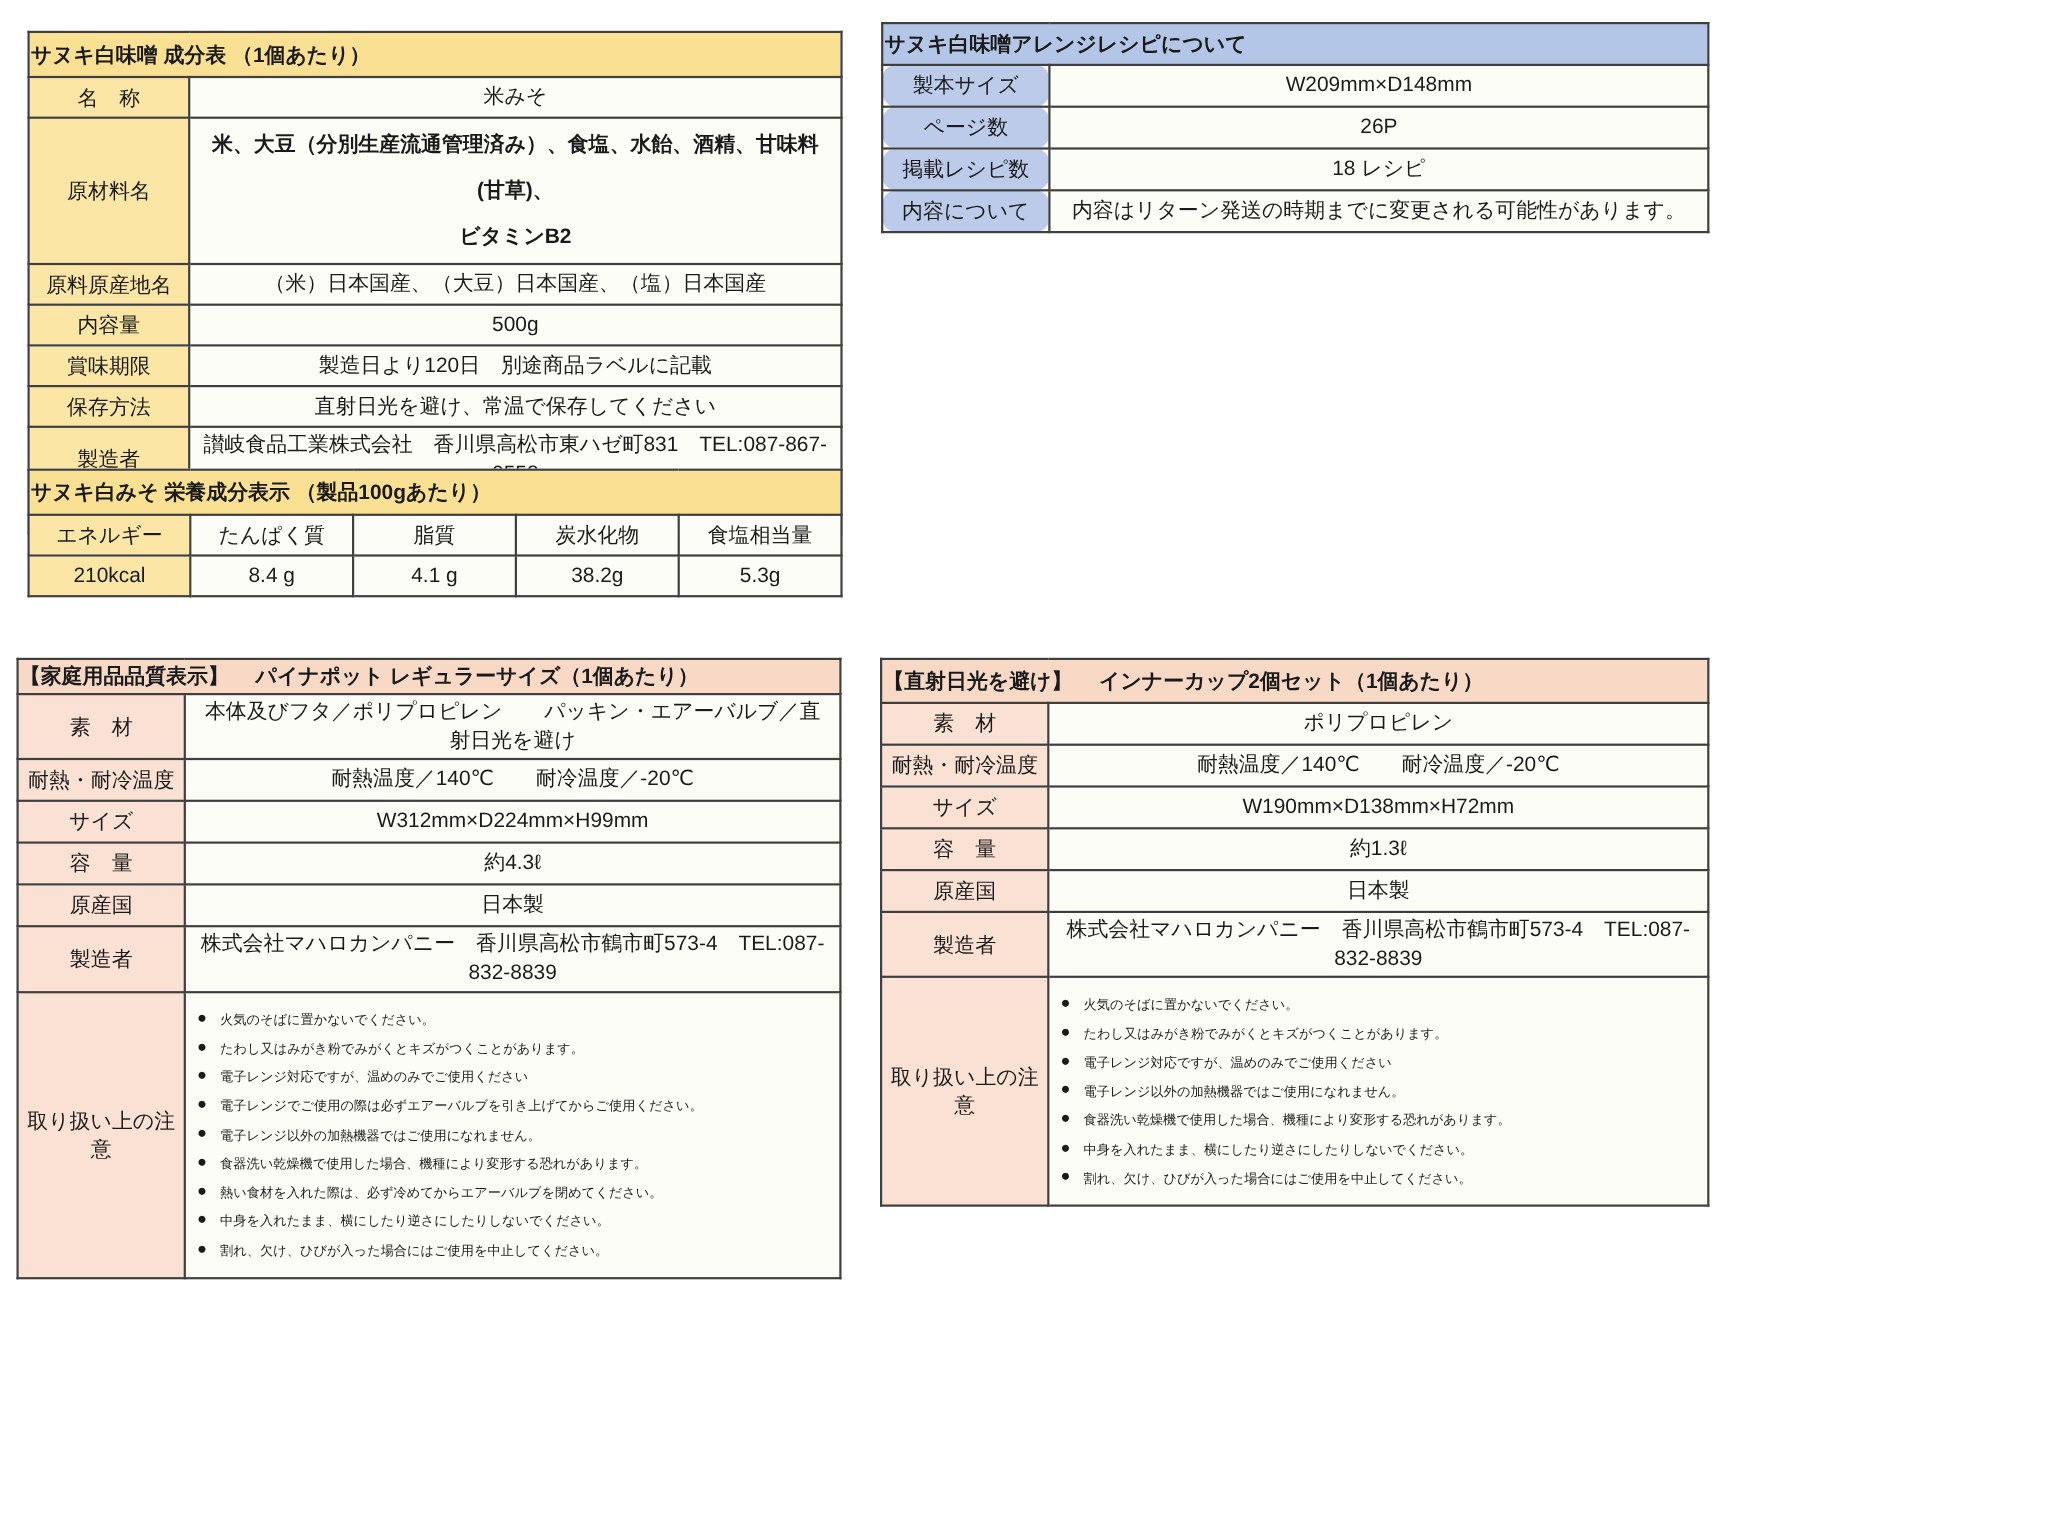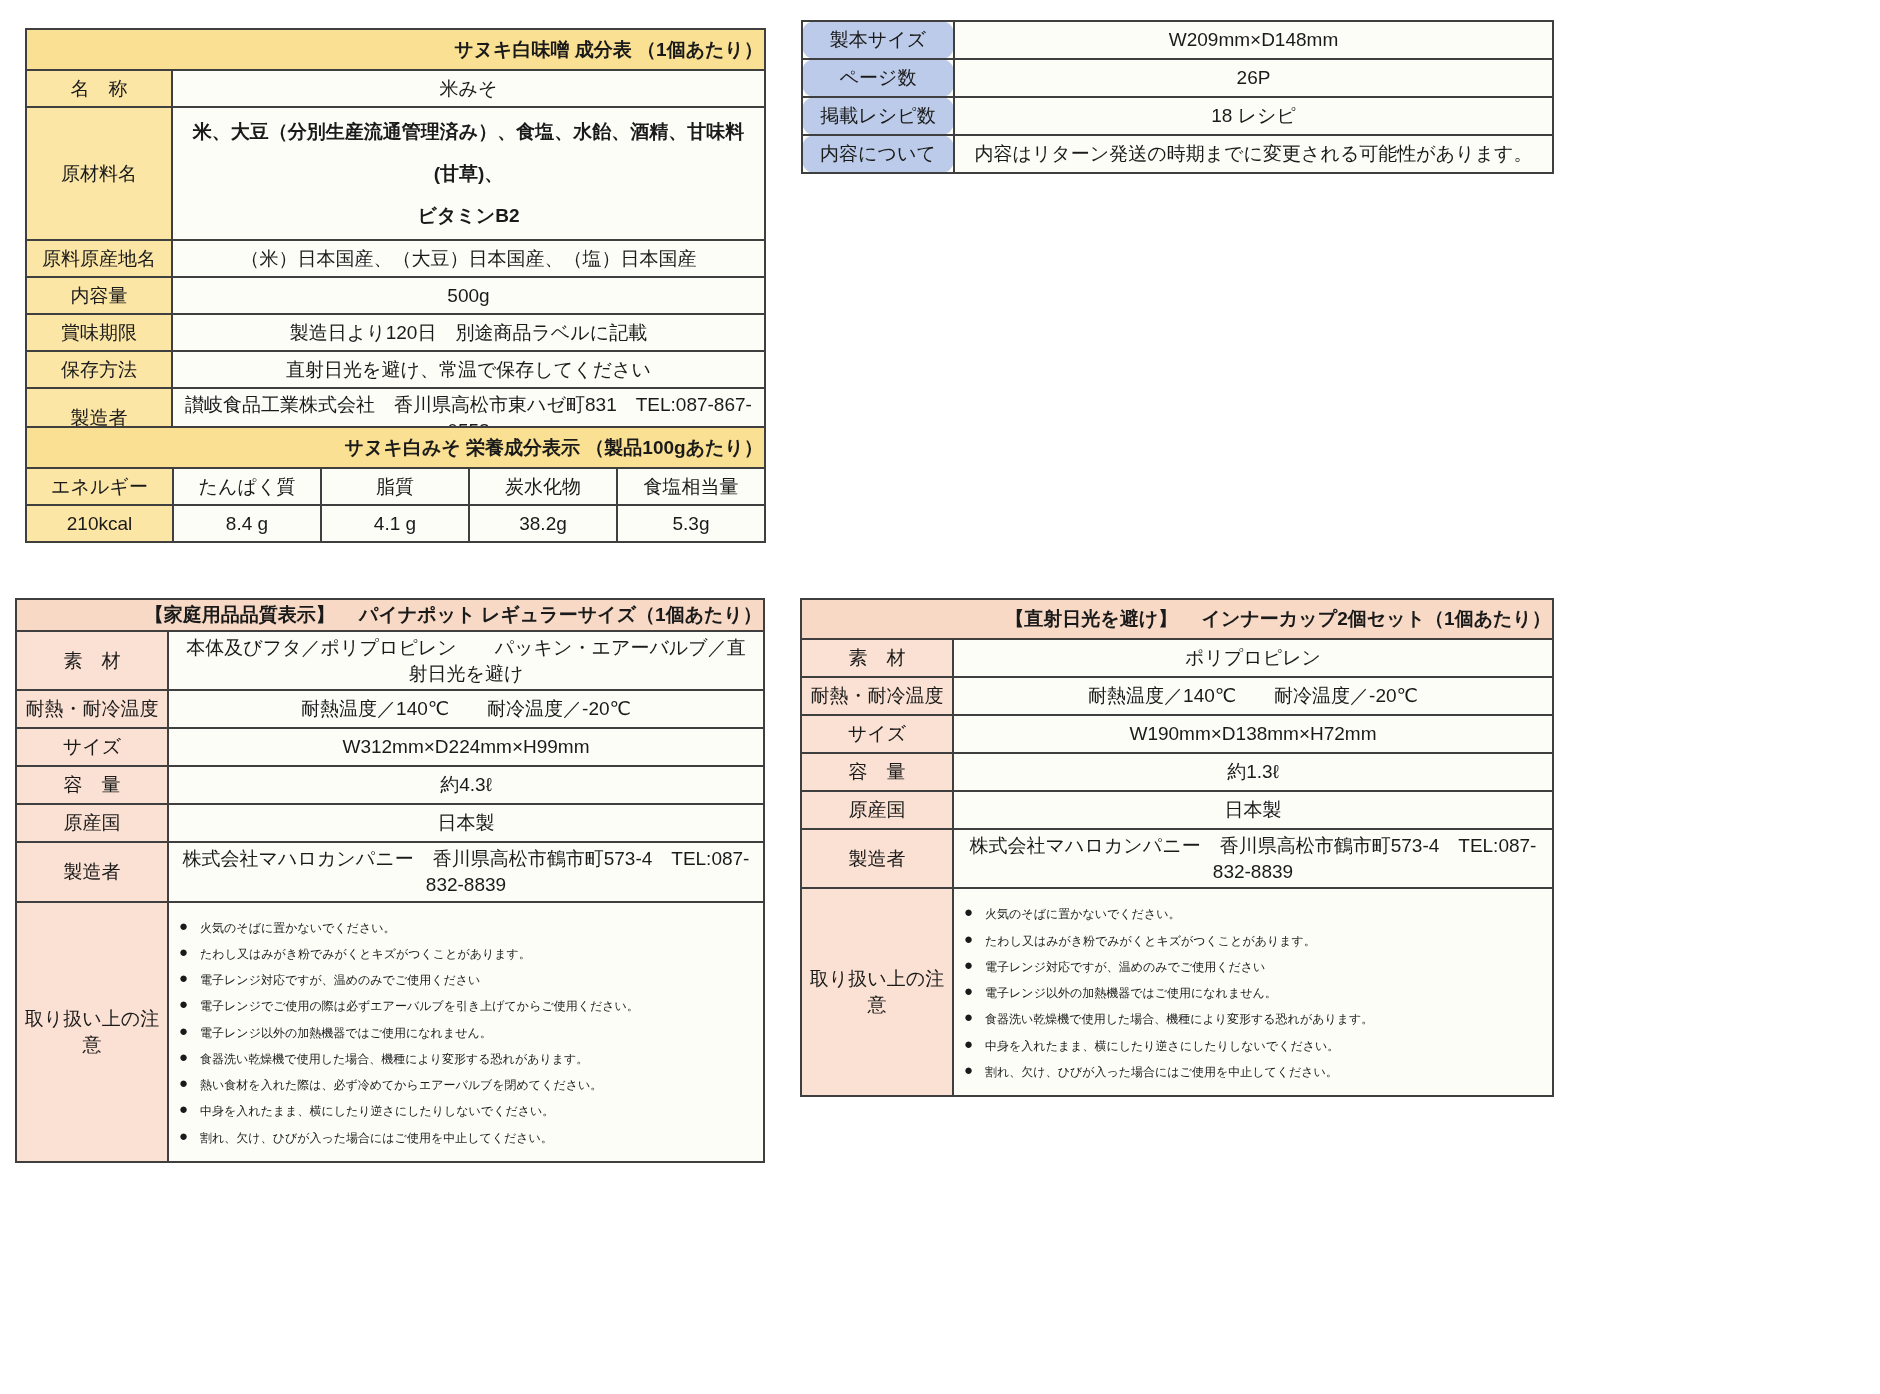--- a/index.html
+++ b/index.html
@@ -25,21 +25,21 @@
     border-collapse:collapse;
     table-layout:fixed;
     background:var(--cell-bg);
   }
   table.spec td{
     border:2px solid var(--border);
     font-size:19px;
     overflow:hidden;
   }
   td.title{
-    text-align:right;
+    text-align:left;
     font-weight:bold;
     font-size:21px;
   }
   td.lbl{
     text-align:center;
     font-size:19px;
   }
   td.val{
     text-align:center;
     padding:3px 10px;
@@ -144,20 +144,23 @@
   </tr>
 </tbody>
   </table>
 
 <table class="spec theme-blue" id="tbl-recipe">
   <colgroup>
       <col style="width:152px">
       <col style="width:599px">
     </colgroup>
   <tbody>
+      <tr class="title-row">
+    <td class="title" colspan="2">サヌキ白味噌アレンジレシピについて</td>
+  </tr>
   <tr>
     <td class="lbl">製本サイズ</td>
     <td class="val">W209mm×D148mm</td>
   </tr>
   <tr>
     <td class="lbl">ページ数</td>
     <td class="val">26P</td>
   </tr>
   <tr>
     <td class="lbl">掲載レシピ数</td>

